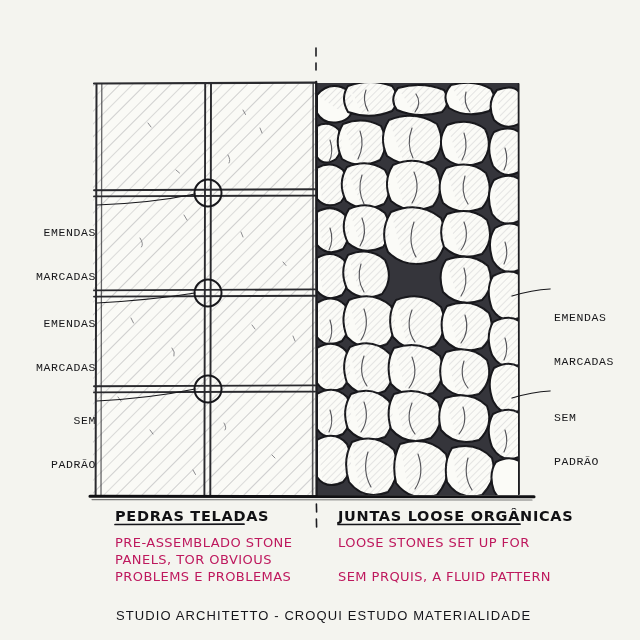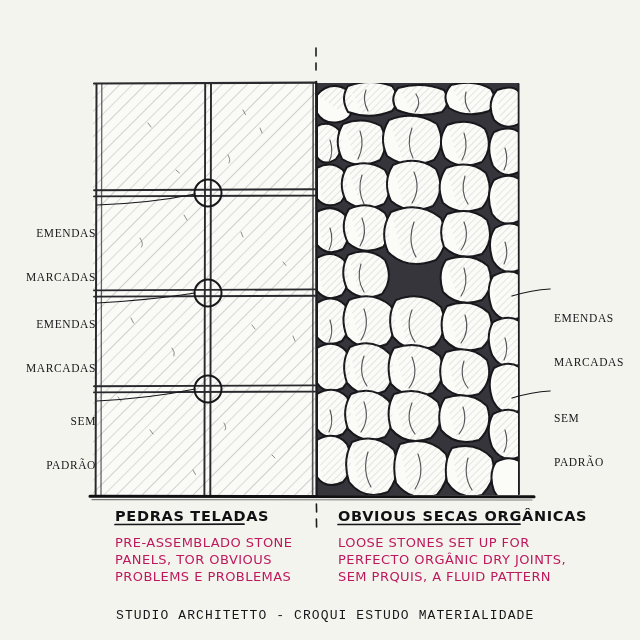--- a/index.html
+++ b/index.html
@@ -16,21 +16,21 @@
     font-family: "DejaVu Sans", sans-serif;
   }
   #sketch {
     position: absolute;
     left: 0; top: 0;
     width: 640px;
     height: 640px;
   }
   .lbl {
     position: absolute;
-    font-family: Liberation Serif, serif;
+    font-family: Liberation Mono, monospace;
     font-size: 11.5px;
     letter-spacing: 0.6px;
     color: #17171a;
     line-height: 14.5px;
     white-space: pre;
     font-weight: 500;
   }
   .lbl.right-align { text-align: right; }
   .head {
     position: absolute;
@@ -46,21 +46,21 @@
     font-family: "DejaVu Sans", sans-serif;
     font-size: 13px;
     letter-spacing: 0.45px;
     line-height: 17.5px;
     color: #be185d;
     white-space: pre;
     font-weight: 500;
   }
   .caption {
     position: absolute;
-    font-family: Liberation Mono, monospace;
+    font-family: Liberation Sans, sans-serif;
     font-size: 13px;
     letter-spacing: 1.1px;
     color: #15151a;
     white-space: nowrap;
     font-weight: 500;
   }
 </style>
 </head>
 <body>
 
@@ -338,20 +338,19 @@
   <div class="lbl" style="left:554px; top:382px;">
     <div>SEM</div>
     <div>PADRÃO</div>
   </div>
 
   <div class="head" style="left:115px; top:508px;">PEDRAS TELADAS</div>
   <div class="body-txt" style="left:115px; top:534px;">PRE-ASSEMBLADO STONE</div>
   <div class="body-txt" style="left:115px; top:551px;">PANELS, TOR OBVIOUS</div>
   <div class="body-txt" style="left:115px; top:568px;">PROBLEMS E PROBLEMAS</div>
 
-  <div class="head" style="left:338px; top:508px;">OBVIOUS SECAS ORGÂNICAS</div>
+  <div class="head" style="left:338px; top:508px;">JUNTAS LOOSE ORGÂNICAS</div>
   <div class="body-txt" style="left:338px; top:534px;">LOOSE STONES SET UP FOR</div>
-  <div class="body-txt" style="left:338px; top:551px;">PERFECTO ORGÂNIC DRY JOINTS,</div>
   <div class="body-txt" style="left:338px; top:568px;text-align:center;">SEM PRQUIS, A FLUID PATTERN</div>
 
   <div class="caption" style="left:116px; top:608px;">STUDIO ARCHITETTO - CROQUI ESTUDO MATERIALIDADE</div>
 
 </div>
 
 </body></html>

